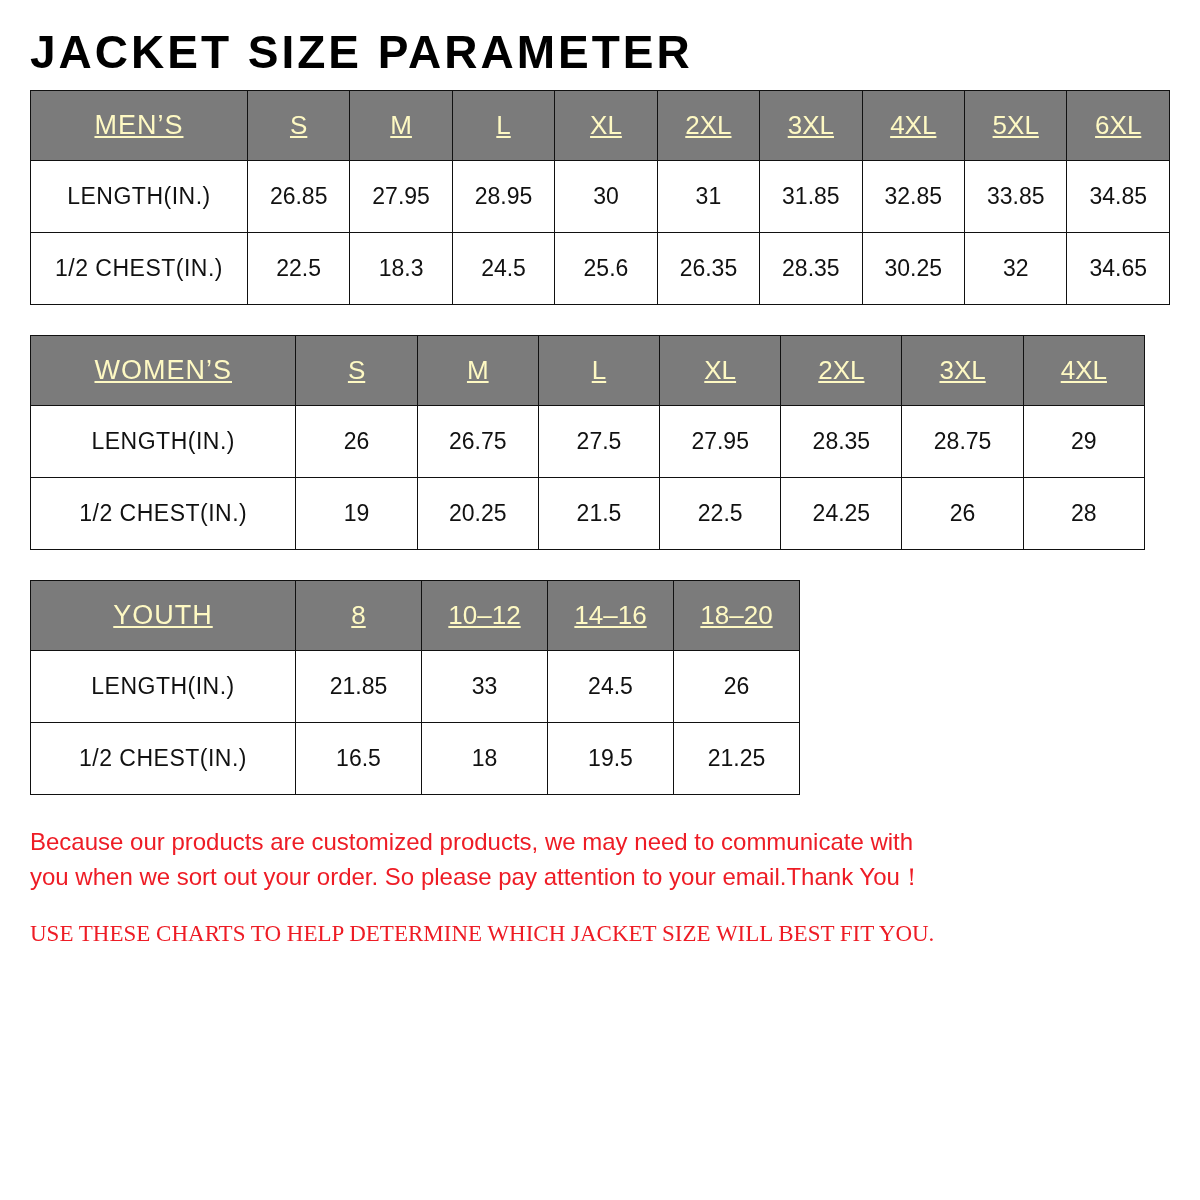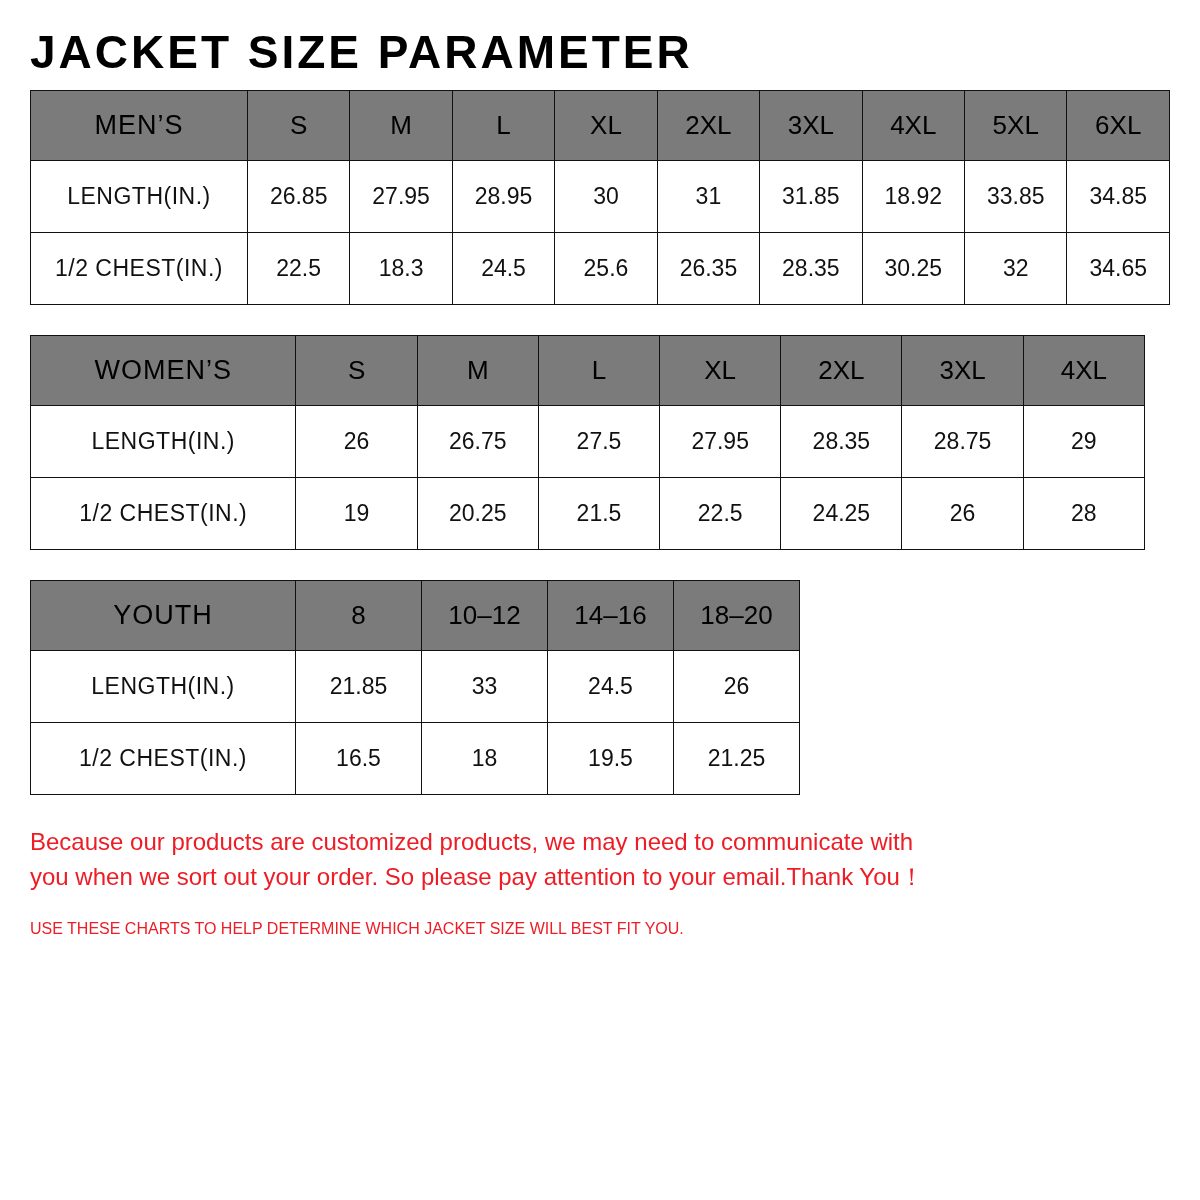--- a/index.html
+++ b/index.html
@@ -47,23 +47,24 @@
     vertical-align: middle;
     font-size: 23px;
     color: #111111;
     background: #ffffff;
     height: 72px;
     padding: 0 4px;
     box-sizing: border-box;
   }
   table.size-table tr.head td {
     background: #7b7b7b;
-    color: #000000;
+    color: #fef9c3;
     font-weight: normal;
     height: 70px;
+    text-decoration: underline;
   }
   table.size-table tr.head td.label {
     font-size: 27px;
     letter-spacing: 1px;
   }
   table.size-table tr.head td.sz {
     font-size: 26px;
   }
   td.rowlabel {
     font-size: 24px;
@@ -86,21 +87,22 @@
   }
   .footer p {
     color: #ee1c25;
     font-size: 24px;
     line-height: 1.45;
     margin: 0 0 22px 0;
     max-width: 1130px;
   }
   .footer p.last {
     margin-bottom: 0;
-    font-size: 16px;
+    font-size: 23px;
+    font-family: Liberation Serif, serif;
   }
 </style>
 </head>
 <body>
 
 <div class="page">
 
   <h1 class="title">JACKET SIZE PARAMETER</h1>
 
 
@@ -131,21 +133,21 @@
         <td class="sz">6XL</td>
       </tr>
       <tr>
         <td class="rowlabel">LENGTH(IN.)</td>
         <td>26.85</td>
         <td>27.95</td>
         <td>28.95</td>
         <td>30</td>
         <td>31</td>
         <td>31.85</td>
-        <td>18.92</td>
+        <td>32.85</td>
         <td>33.85</td>
         <td>34.85</td>
       </tr>
       <tr>
         <td class="rowlabel">1/2 CHEST(IN.)</td>
         <td>22.5</td>
         <td>18.3</td>
         <td>24.5</td>
         <td>25.6</td>
         <td>26.35</td>

